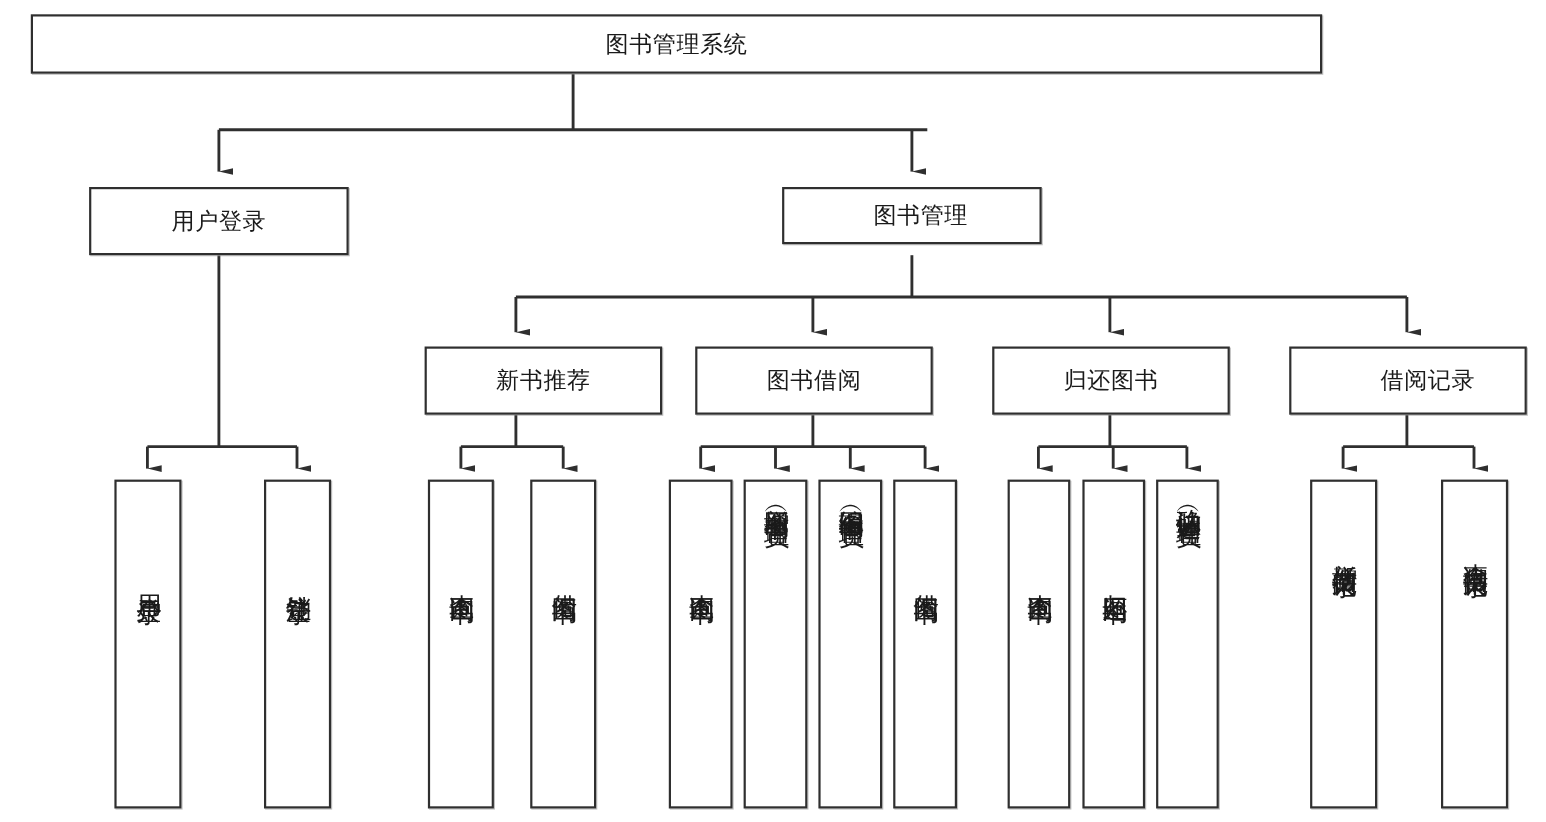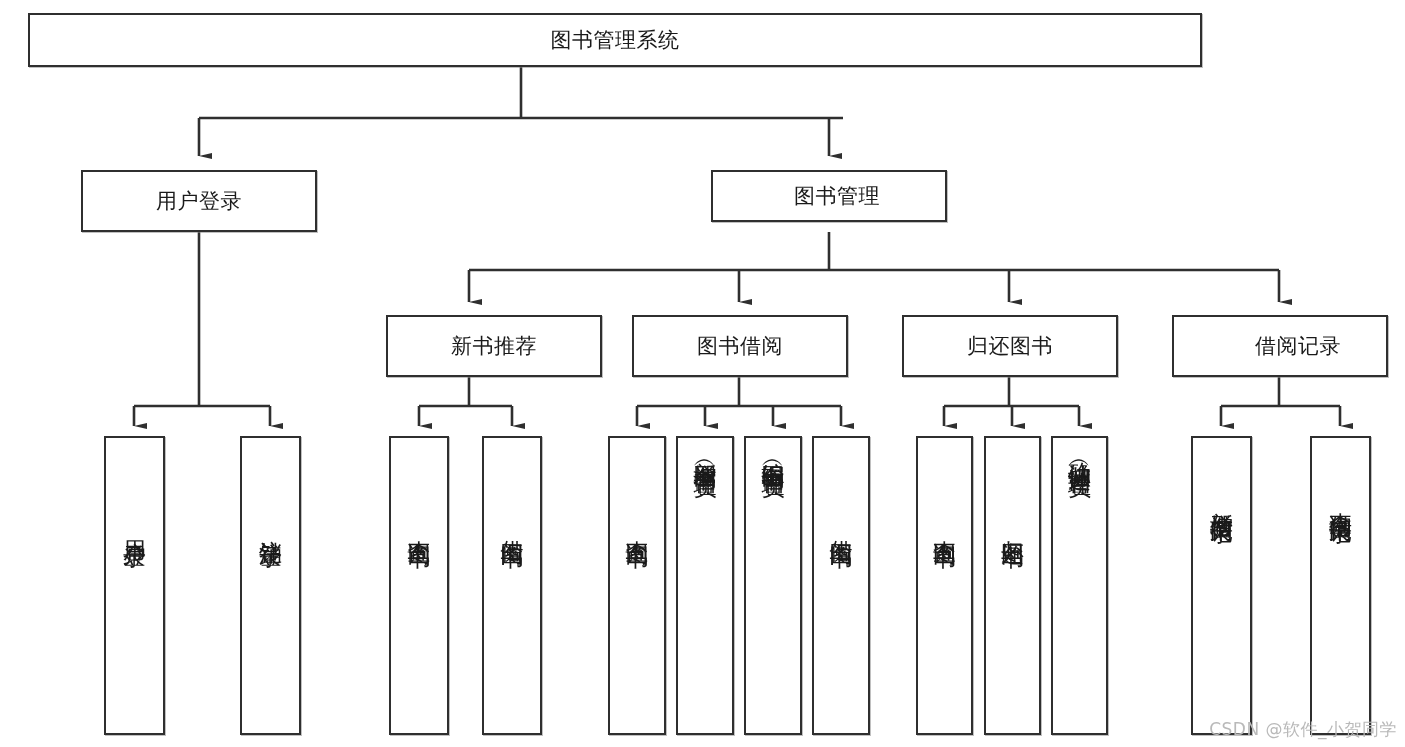--- a/index.html
+++ b/index.html
@@ -190,14 +190,13 @@
     <span class="node-label">确认归还（管理员）</span>
   </div>
 
   <div class="node vert mid" style="left:1191px; top:436px; width:61px; height:299px;">
     <span class="node-label">新增借阅记录</span>
   </div>
   <div class="node vert mid" style="left:1310px; top:436px; width:61px; height:299px;">
     <span class="node-label">查询借阅记录</span>
   </div>
 
-  <div id="watermark">CSDN @软件_小贺同学</div>
 </div>
 
 </body></html>

